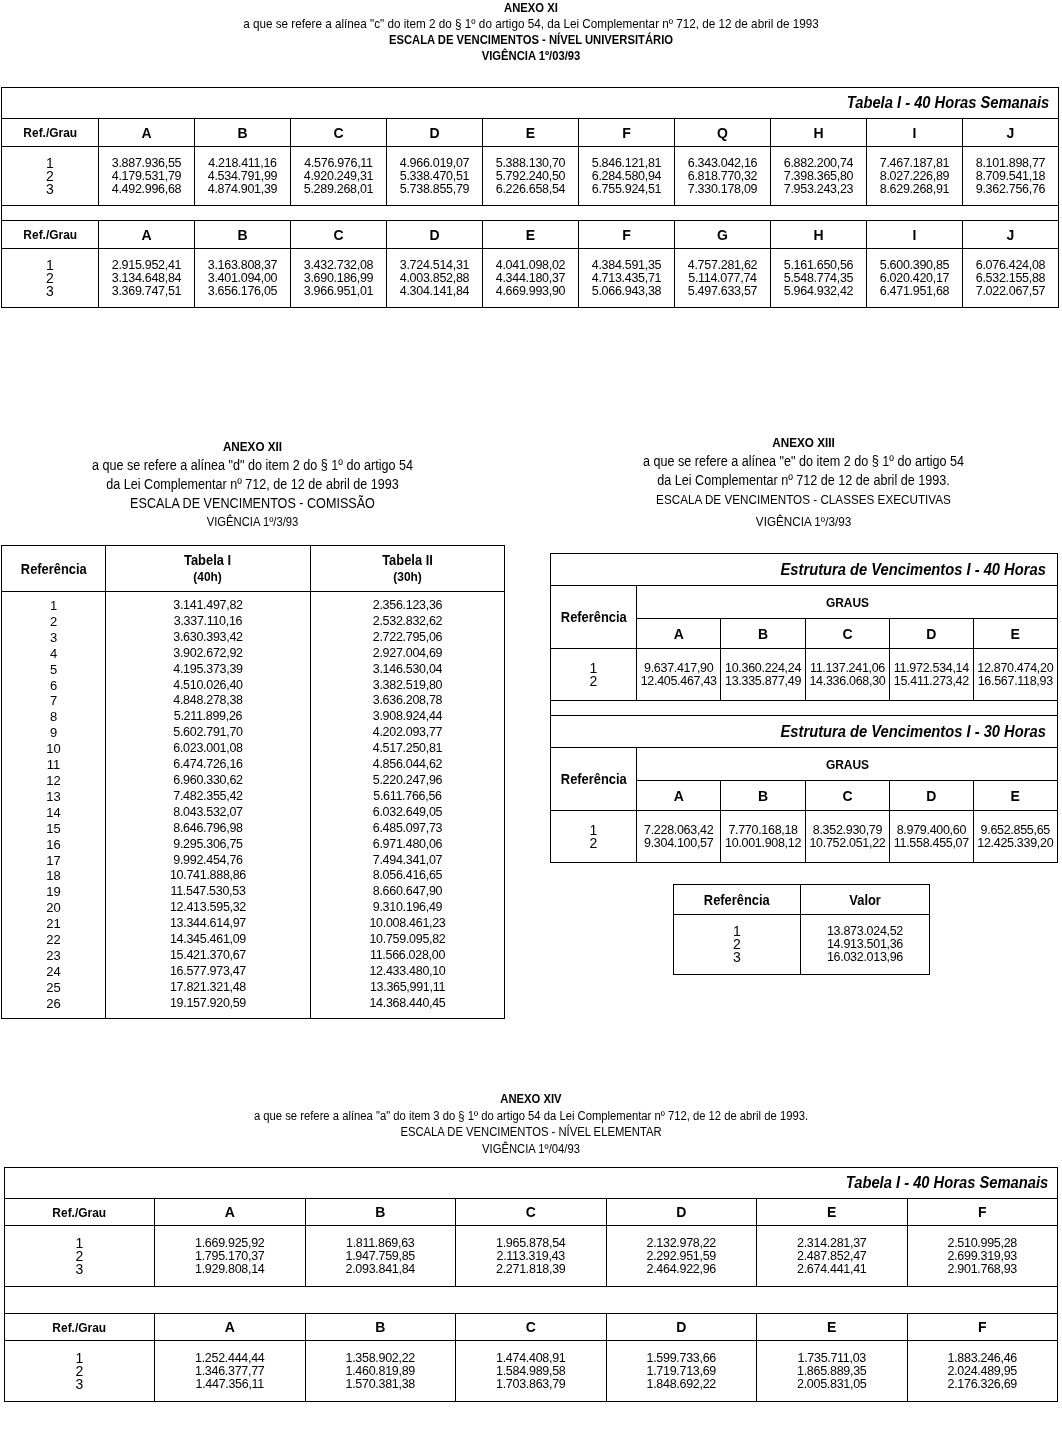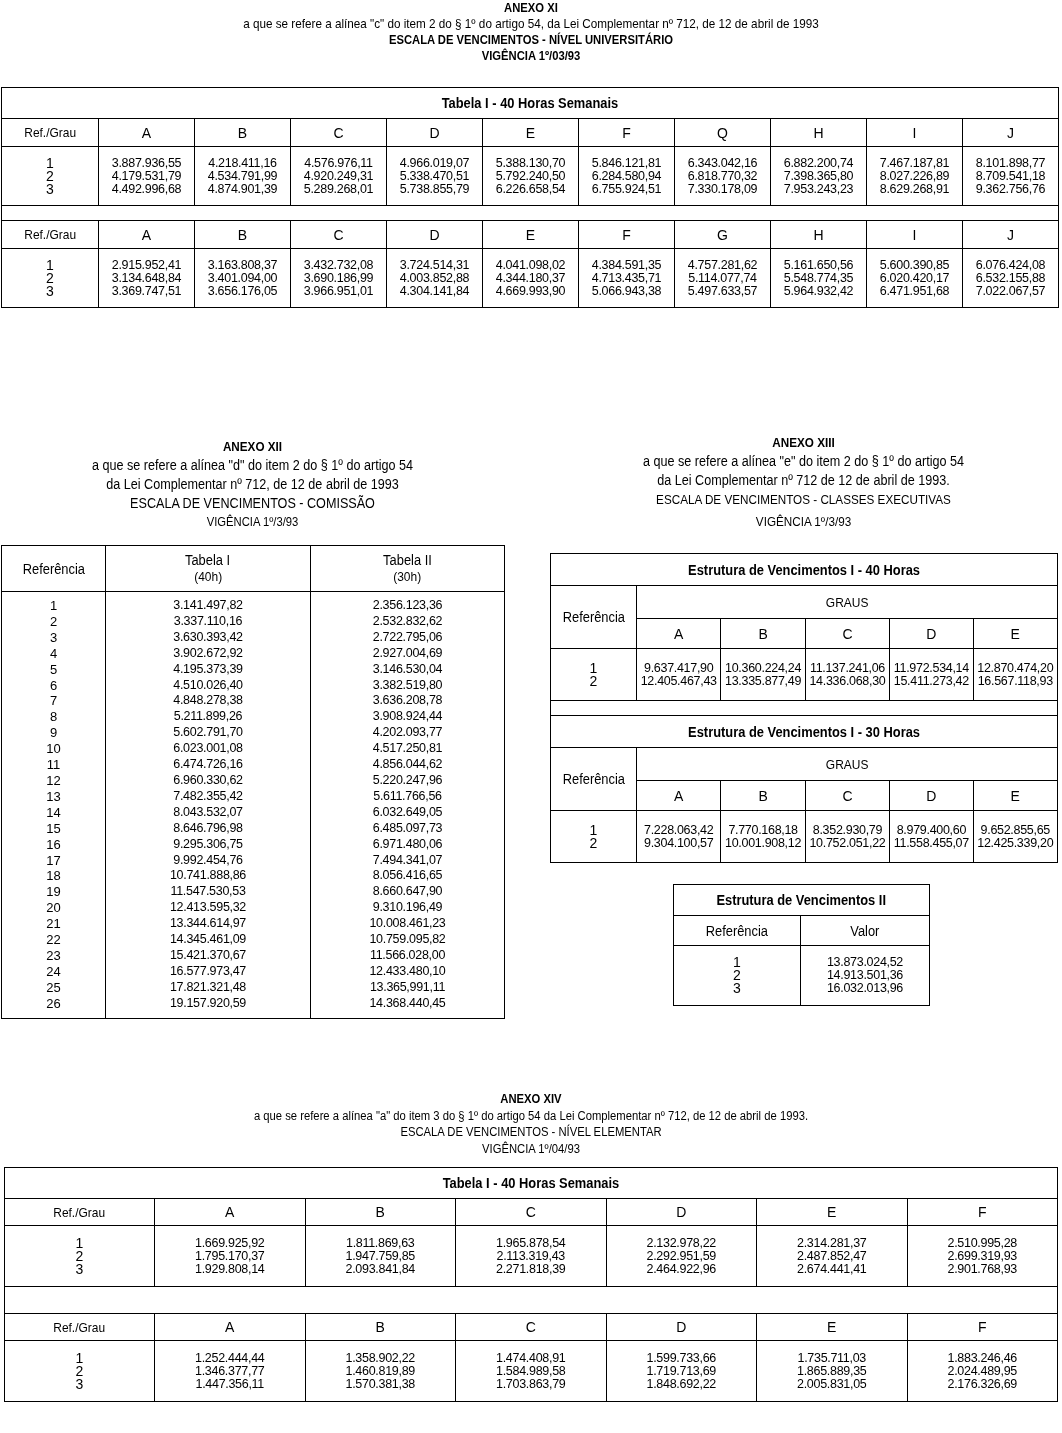--- a/index.html
+++ b/index.html
@@ -2,22 +2,22 @@
 <html><head>
 <meta charset="utf-8">
 <style>
   html,body{margin:0;padding:0;background:#fff;}
   body{width:1062px;height:1433px;position:relative;overflow:hidden;font-family:"Liberation Sans",sans-serif;color:#000;}
   .abs{position:absolute;}
   .hdr{text-align:center;font-size:12.5px;line-height:16px;transform:scaleX(0.9);transform-origin:center;}
   .hdr .b{font-weight:bold;}
   table{border-collapse:collapse;font-family:"Liberation Sans",sans-serif;}
   td,th{border:1px solid #000;padding:0;}
-  th{font-weight:normal;font-size:14px;}
-  .cap{font-weight:bold;font-size:14px;height:30px;text-align:center;}
+  th{font-weight:bold;font-size:14px;}
+  .cap{font-weight:bold;font-size:16px;height:30px;text-align:right;font-style:italic;}
   .num{font-size:12.5px;line-height:13px;text-align:center;vertical-align:middle;white-space:pre-line;letter-spacing:-0.3px;}
   .ref{font-size:14px;line-height:13px;text-align:center;white-space:pre-line;}
   .gap td{height:14px;}
   .outer{border:1.5px solid #000;}
   .scale{transform:scaleX(0.92);display:inline-block;}
 </style>
 </head>
 <body>
 
 <div class="abs hdr" style="left:0;top:0;width:1062px;">
@@ -336,23 +336,20 @@
     </tbody>
 </table>
 
 <table class="abs outer" style="left:673px;top:884px;width:257px;">
   <colgroup>
       <col style="width:127px">
       <col>
     </colgroup>
   <tbody>
     <tr style="height:30px;">
-        <td colspan="2" class="cap"><span class="scale">Estrutura de Vencimentos II</span></td>
-      </tr>
-    <tr style="height:30px;">
       <th><span class="scale">Referência</span></th>
       <th><span class="scale">Valor</span></th>
     </tr>
     <tr style="height:60px;">
       <td class="ref" id="xiii2-refs">1
 2
 3</td>
       <td class="num" id="xiii2-vals">13.873.024,52
 14.913.501,36
 16.032.013,96</td>

